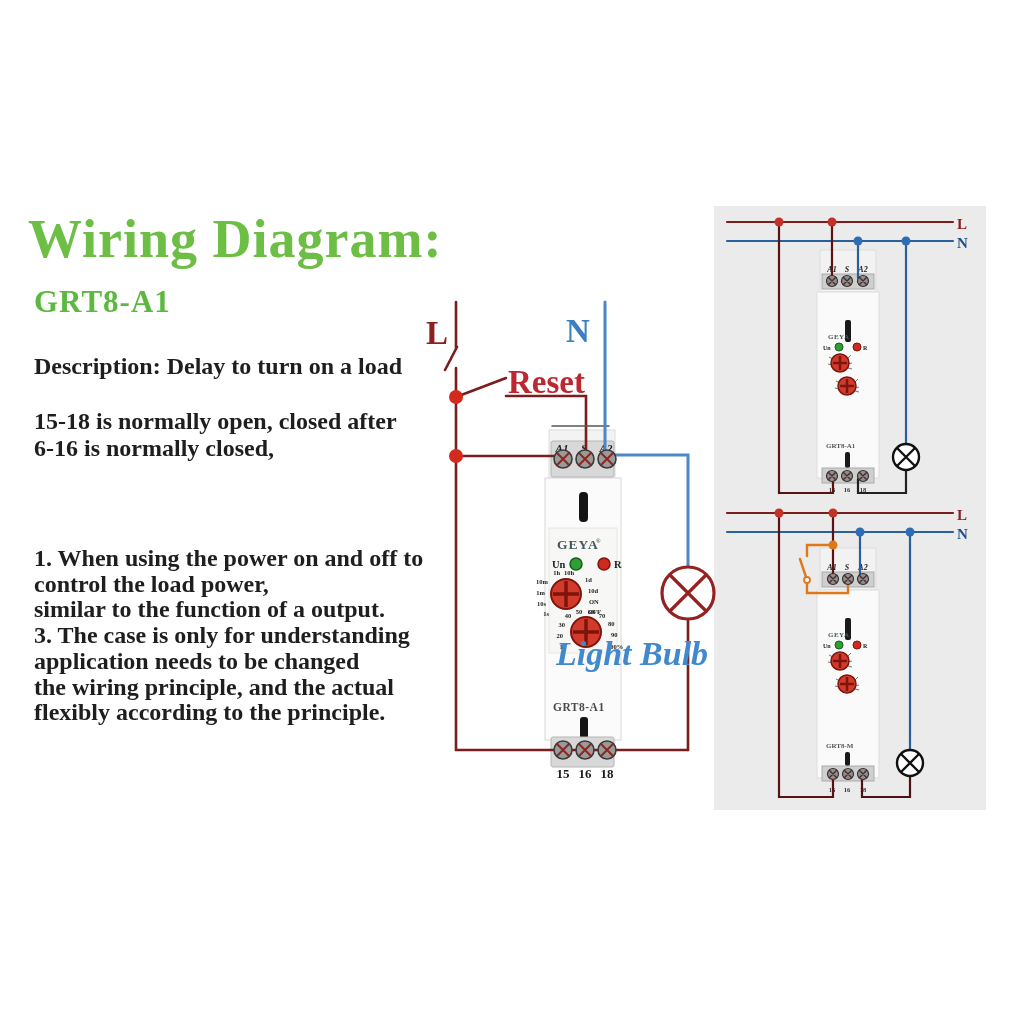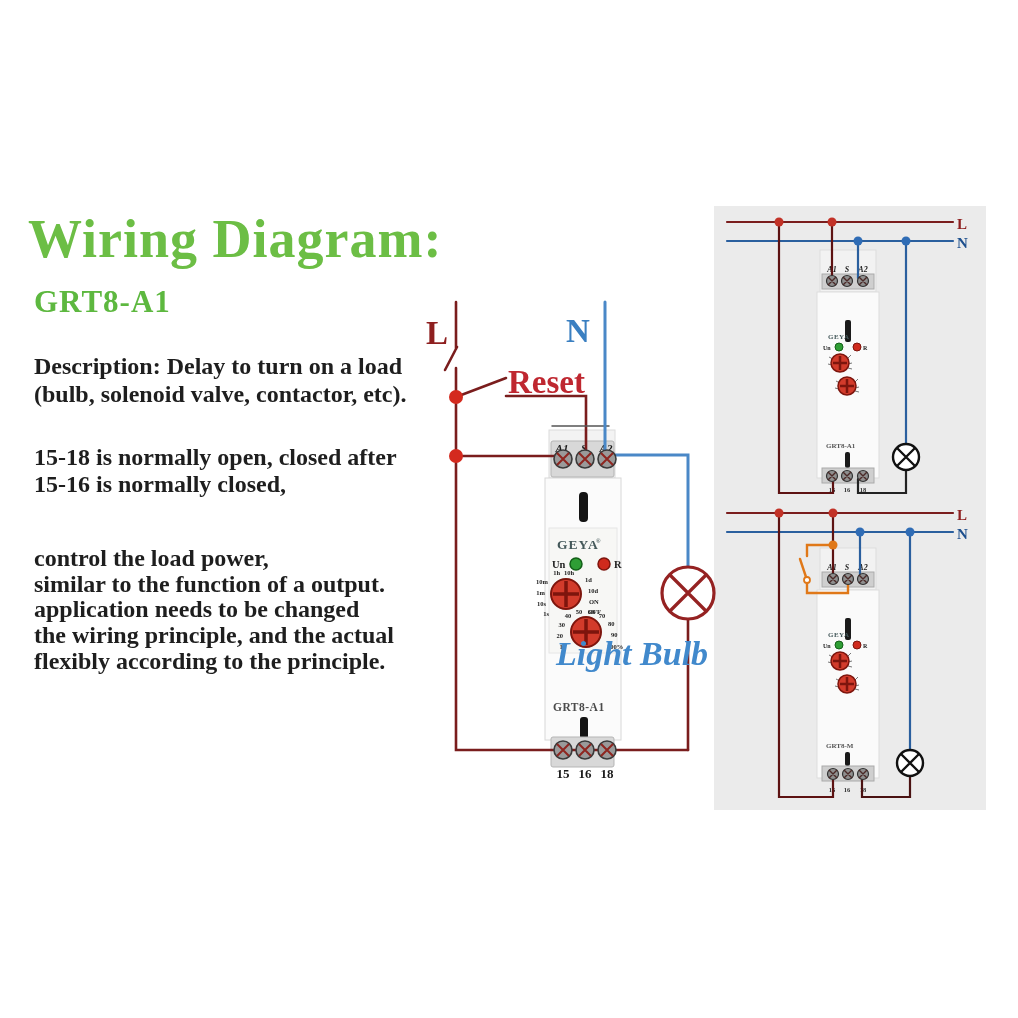--- a/index.html
+++ b/index.html
@@ -2,43 +2,44 @@
 <html><head>
 <meta charset="utf-8">
 <style>
   html,body{margin:0;padding:0;background:#fff;}
   #stage{position:relative;width:1018px;height:1018px;background:#ffffff;overflow:hidden;
          font-family:"Liberation Serif",serif;font-weight:bold;color:#1e1e1e;}
   .abs{position:absolute;}
   .title{left:28px;top:208px;font-size:54px;letter-spacing:1px;color:#6cbe45;}
   .model{left:34px;top:284px;font-size:31px;letter-spacing:1px;color:#5db83f;}
   .desc{left:34px;top:316px;font-size:24px;line-height:28px;margin-top:36px;}
-  .contact{left:34px;top:408px;font-size:24px;line-height:27px;margin-top:36px;}
+  .contact{left:34px;top:408px;font-size:24px;line-height:27px;}
   .notes{left:34px;top:546px;font-size:24px;line-height:25.7px;}
   svg{position:absolute;left:0;top:0;font-family:"Liberation Serif",serif;font-weight:bold;}
   svg text{font-weight:bold;}
 </style>
 </head>
 <body>
 
 <div id="stage">
 
   <div class="abs title">Wiring Diagram:</div>
   <div class="abs model">GRT8-A1</div>
   <div class="abs desc">
     <div>Description: Delay to turn on a load</div>
-    <div>(bulb, solenoid valve, contactor, etc).</div>
   </div>
   <div class="abs contact">
     <div>15-18 is normally open, closed after</div>
-    <div>15-16 is normally closed,</div>
+    <div>6-16 is normally closed,</div>
   </div>
   <div class="abs notes">
+    <div>1. When using the power on and off to</div>
     <div>control the load power,</div>
     <div>similar to the function of a output.</div>
+    <div>3. The case is only for understanding</div>
     <div>application needs to be changed</div>
     <div>the wiring principle, and the actual</div>
     <div>flexibly according to the principle.</div>
   </div>
 
   <svg width="1018" height="1018" viewBox="0 0 1018 1018">
 
     <rect x="714" y="206" width="272" height="604" fill="#ebebeb"></rect>
 
     <g>

